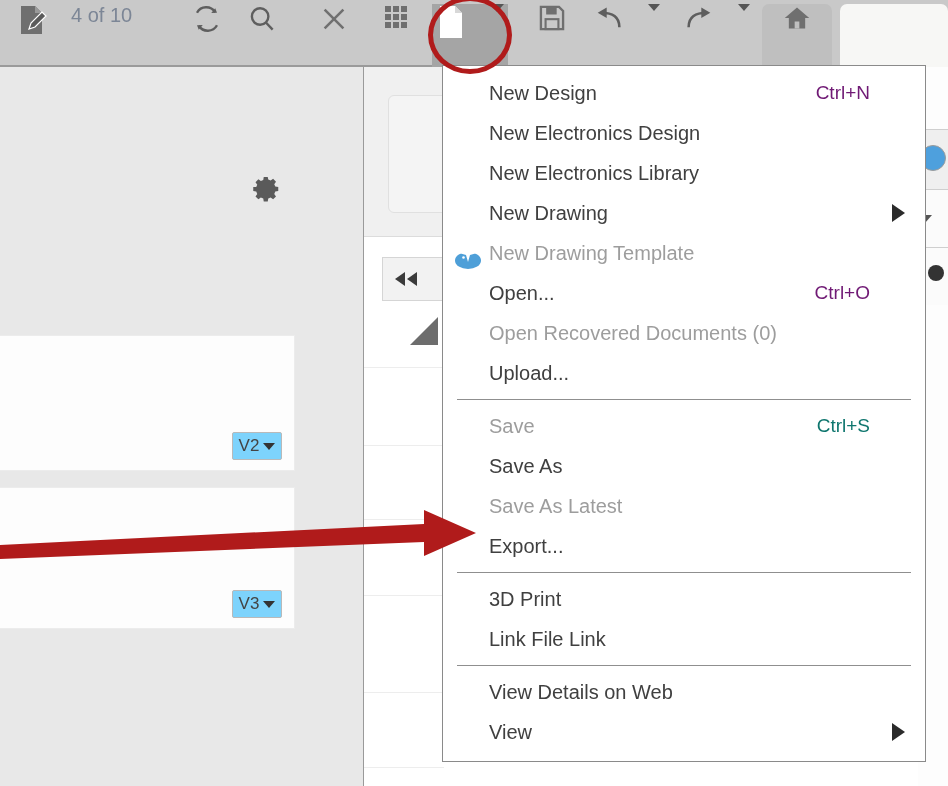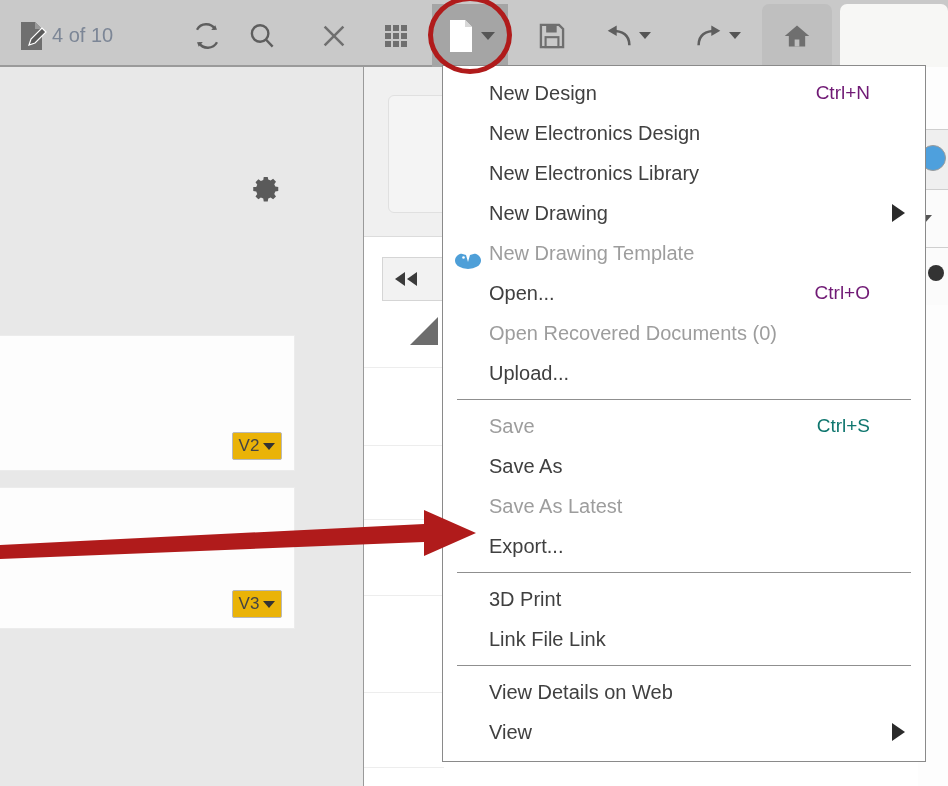--- a/index.html
+++ b/index.html
@@ -14,21 +14,21 @@
 
   
   .toolbar {
     position: absolute; left: 0; top: 0; width: 948px; height: 67px;
     background: #c9c9c9;
     border-bottom: 2px solid #9a9a9a;
   }
   .toolbar-inner { position:absolute; left:0; top:4px; height:63px; width:100%; }
   .tb-item {
     position: absolute; top: 0; height: 63px;
-    display: flex; align-items: center; justify-content: center;
+    display: flex; justify-content: center; gap: 19px;
   }
   .doc-count { left: 18px; width: 150px; justify-content: flex-start; }
   .doc-count .pencil-doc { margin-right: 4px; }
   .doc-count .count-text {
     font-size: 20px; color: #7c8696; letter-spacing: 0px;
     font-family: "Liberation Sans", sans-serif;
   }
   .icn { display:inline-block; line-height:0; }
 
   .tb-refresh { left: 185px; width: 44px; }
@@ -63,21 +63,21 @@
   }
   .lp-gear { position:absolute; left: 252px; top: 107px; }
   .card {
     position: absolute; left: -8px; background: #fdfdfd;
     border: 1px solid #ececec; width: 303px;
   }
   .card-1 { top: 268px; height: 136px; }
   .card-2 { top: 420px; height: 142px; }
   .ver-btn {
     position: absolute; right: 12px; bottom: 10px;
-    border: 1px solid #b9b9b9; background: #eab308; border-radius: 2px;
+    border: 1px solid #b9b9b9; background: #7dd3fc; border-radius: 2px;
     height: 28px; min-width: 50px; padding: 0 5px;
     display: flex; align-items: center; justify-content: center;
     font-size: 17px; color: #444; text-align: right;
   }
   .ver-btn .caret-dn { border-top-color:#333; margin-left:4px;
     border-left-width:6px;border-right-width:6px;border-top-width:7px; }
 
   
   .mid-strip {
     position: absolute; left: 363px; top: 67px; width: 80px; height: 719px;

